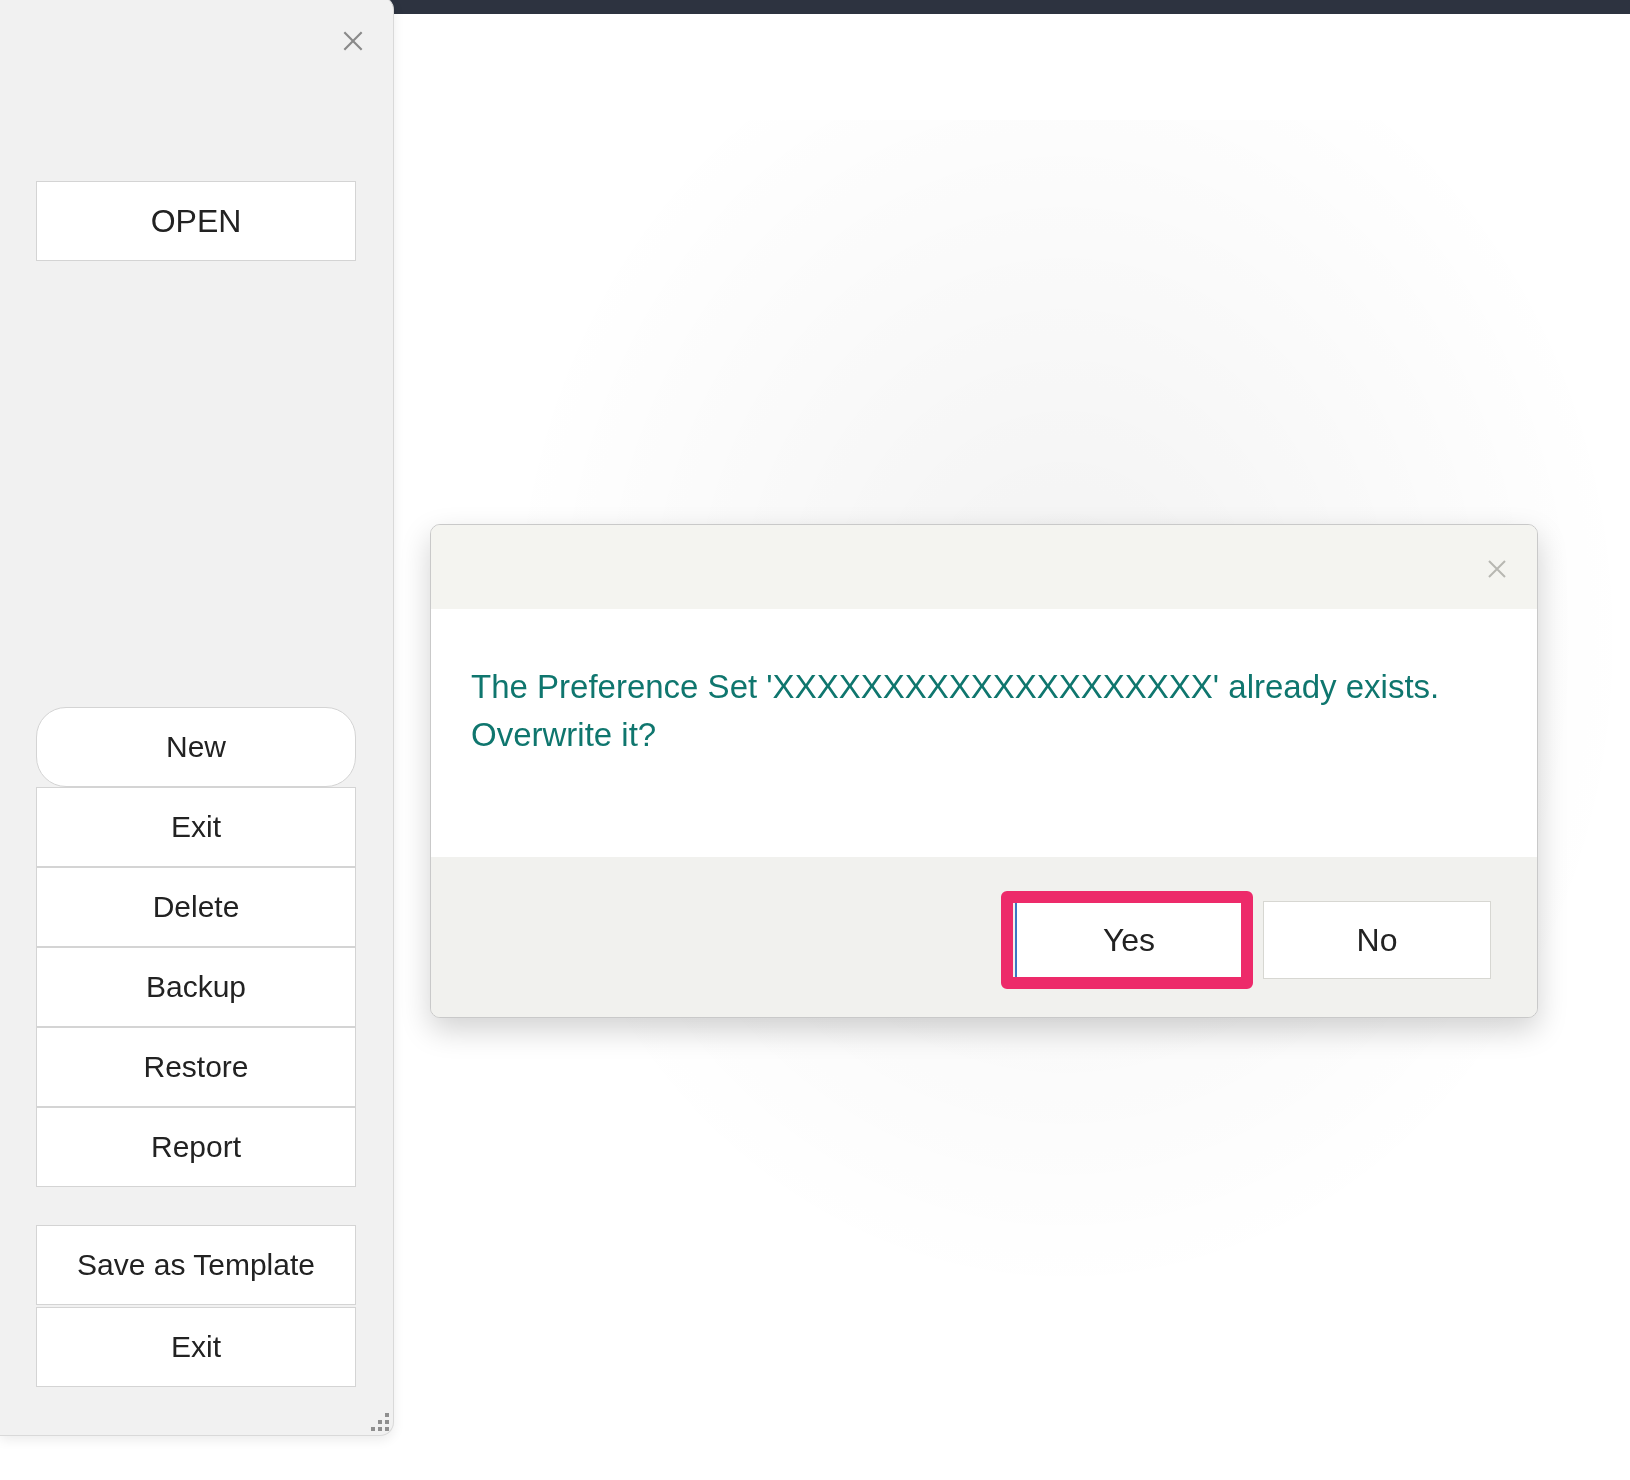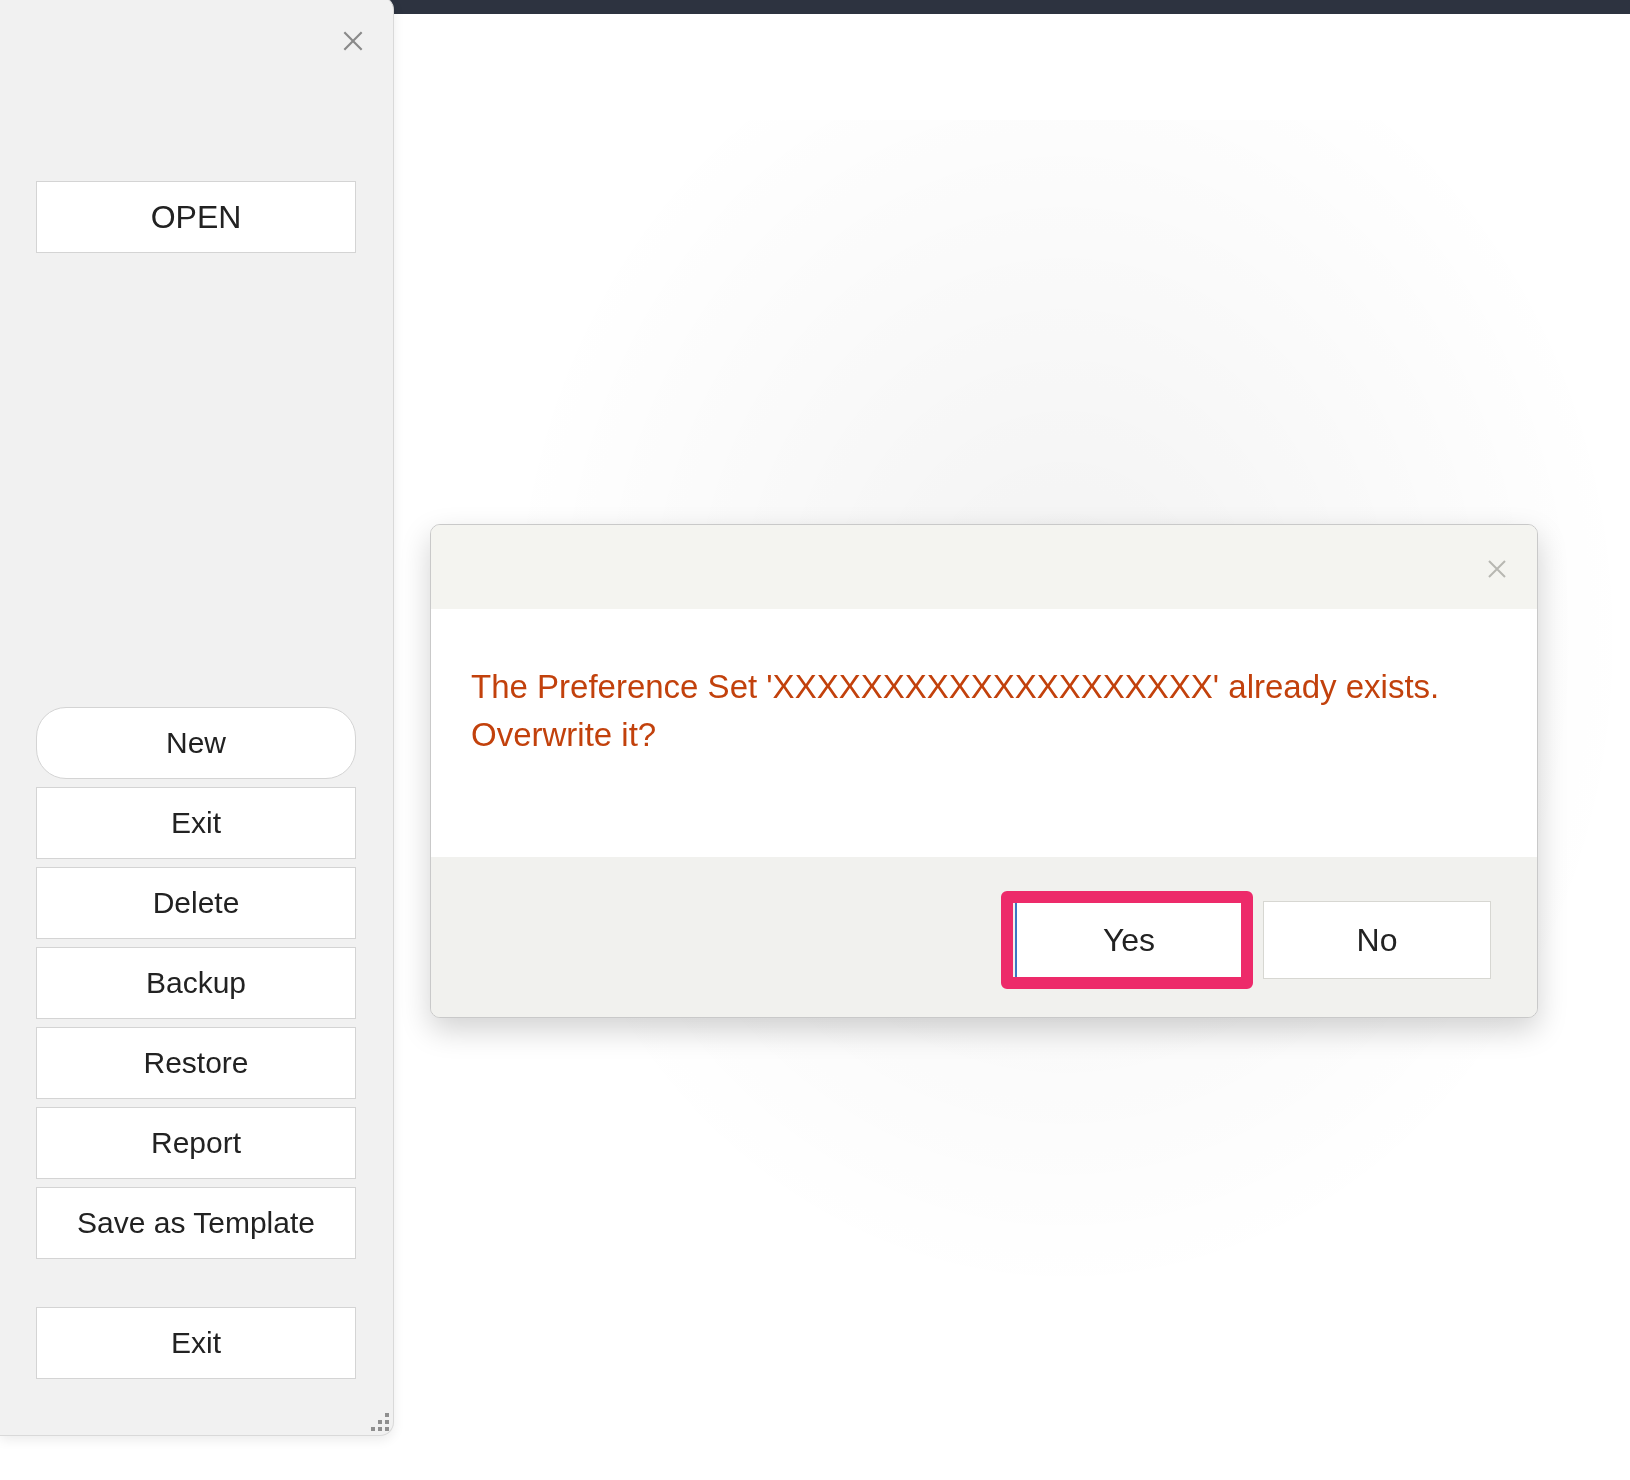--- a/index.html
+++ b/index.html
@@ -55,21 +55,21 @@
     width: 26px;
     height: 26px;
     stroke: #8a8a8a;
     stroke-width: 2;
   }
 
   .sb-btn {
     position: absolute;
     left: 36px;
     width: 320px;
-    height: 72px;
+    height: 80px;
     background: #ffffff;
     border: 1px solid #d4d4d4;
     box-sizing: border-box;
     display: flex;
     align-items: center;
     justify-content: center;
     font-size: 30px;
     color: #222;
     cursor: pointer;
     user-select: none;
@@ -140,21 +140,21 @@
     stroke: #b7b7b2;
     stroke-width: 2;
   }
   .dialog .body {
     background: #ffffff;
     height: 248px;
     padding: 54px 40px 0 40px;
     box-sizing: border-box;
     font-size: 33px;
     line-height: 1.45;
-    color: #c2410c;
+    color: #0f766e;
   }
   .dialog .footer {
     height: 160px;
     background: #f1f1ee;
     position: relative;
   }
 
   .dlg-btn {
     position: absolute;
     top: 44px;
@@ -218,21 +218,21 @@
   </div>
   <div class="sb-btn" style="top:950px;">
     <span>Backup</span>
   </div>
   <div class="sb-btn" style="top:1030px;">
     <span>Restore</span>
   </div>
   <div class="sb-btn" style="top:1110px;">
     <span>Report</span>
   </div>
-  <div class="sb-btn" style="top:1190px;">
+  <div class="sb-btn" style="top:1228px;">
     <span>Save as Template</span>
   </div>
   <div class="sb-btn" style="top:1310px;">
     <span>Exit</span>
   </div>
 
   <div class="resize-grip">
     <span style="right:0;bottom:0;"></span>
     <span style="right:7px;bottom:0;"></span>
     <span style="right:14px;bottom:0;"></span>

